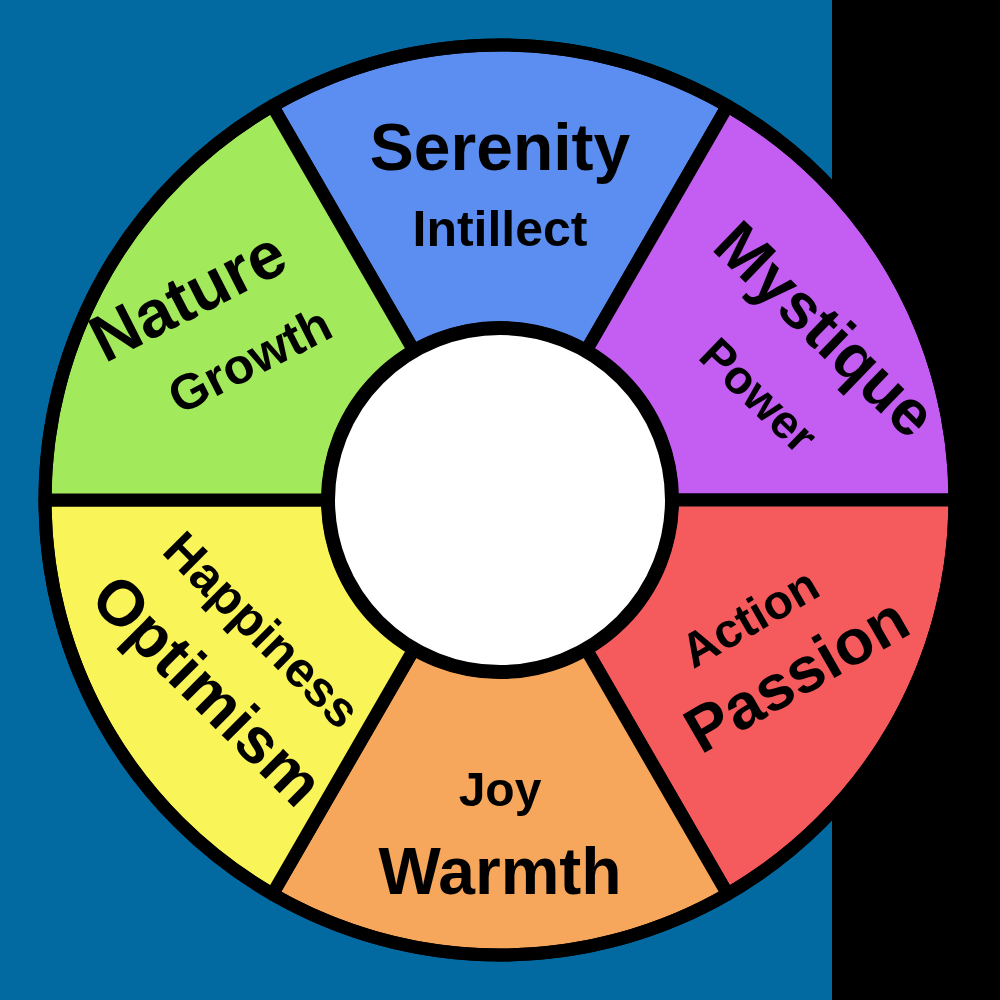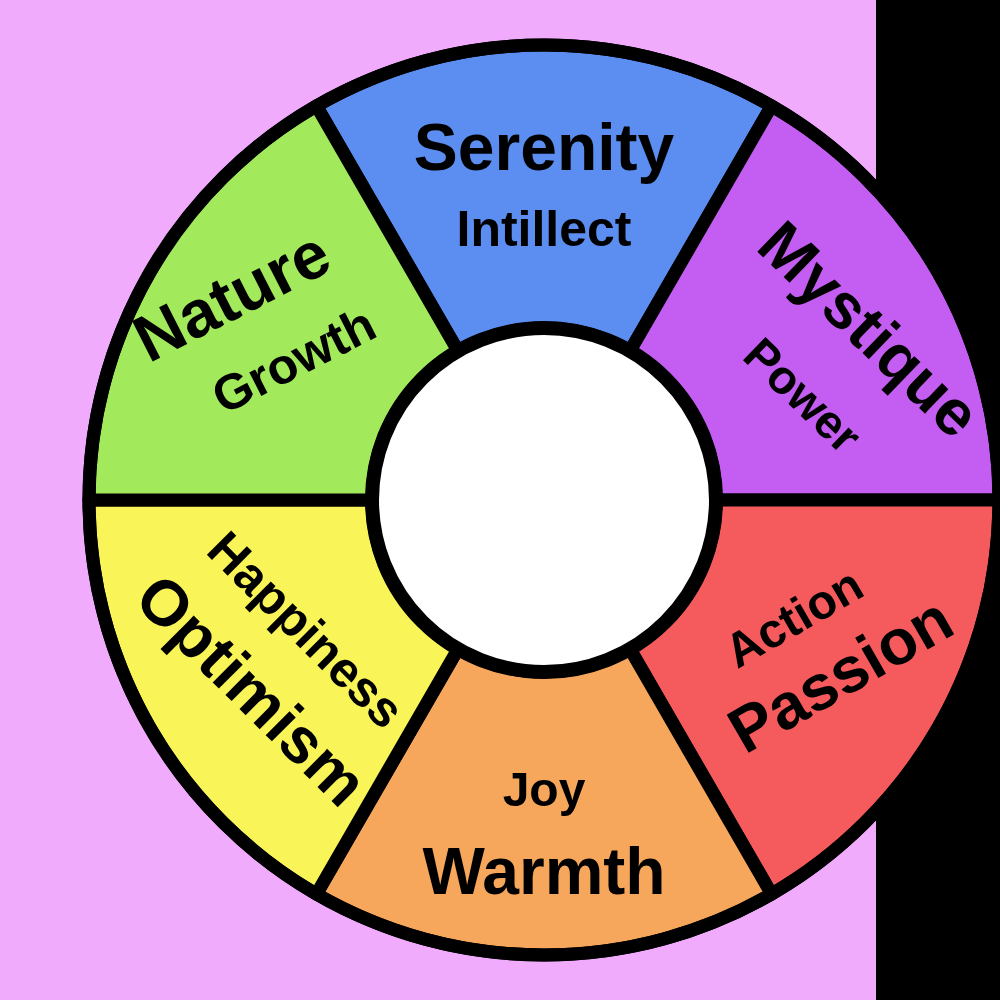--- a/index.html
+++ b/index.html
@@ -8,22 +8,21 @@
     width: 1000px;
     height: 1000px;
     background: #000000;
     overflow: hidden;
     font-family: "Liberation Sans", "DejaVu Sans", sans-serif;
   }
   #stage {
     position: relative;
     width: 832px;
     height: 1000px;
-    background: #f0abfc;
-    padding-left: 44px;
+    background: #0369a1;
   }
   svg text {
     font-family: "Liberation Sans", "DejaVu Sans", sans-serif;
     font-weight: 700;
     fill: #000000;
     text-anchor: middle;
   }
 </style>
 </head>
 <body>

